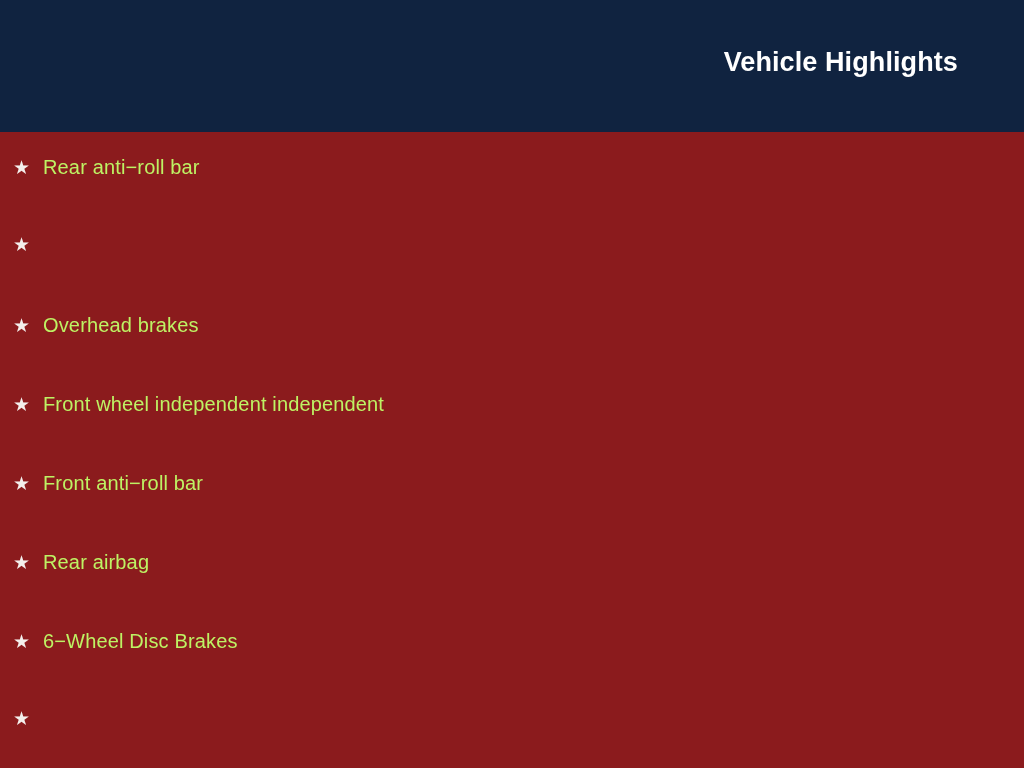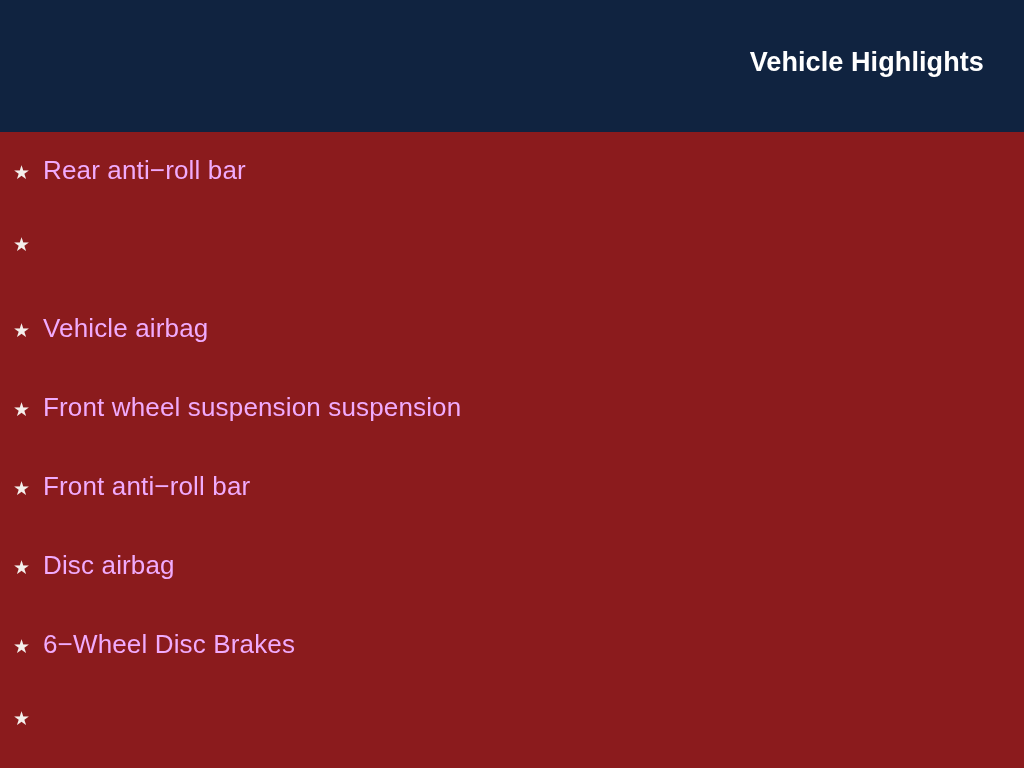--- a/index.html
+++ b/index.html
@@ -26,21 +26,21 @@
 
   
   #header-band {
     flex: 0 0 132px;
     height: 132px;
     background: #102340;
     display: flex;
     align-items: center;
     justify-content: flex-end;
     box-sizing: border-box;
-    padding: 0 40px 6px 40px;
+    padding: 0 66px 6px 40px;
   }
 
   #page-title {
     color: #ffffff;
     font-size: 27px;
     font-weight: bold;
     letter-spacing: 0.1px;
     line-height: 1.1;
     white-space: nowrap;
   }
@@ -72,22 +72,22 @@
     flex: 0 0 auto;
     width: 30px;
     color: #f4efec;
     font-size: 19px;
     line-height: 1;
     text-align: left;
   }
 
   .highlight-label {
     flex: 0 0 auto;
-    color: #f0abfc;
-    font-size: 26px;
+    color: #bef264;
+    font-size: 20px;
     font-weight: 300;
     line-height: 1.15;
     letter-spacing: 0.15px;
   }
 </style>
 </head>
 <body>
 
 <div id="slide">
 
@@ -102,36 +102,36 @@
         <span class="bullet-star">★</span>
         <span class="highlight-label">Rear anti−roll bar</span>
       </li>
 
       <li class="highlight-item">
         <span class="bullet-star">★</span>
       </li>
 
       <li class="highlight-item">
         <span class="bullet-star">★</span>
-        <span class="highlight-label">Vehicle airbag</span>
+        <span class="highlight-label">Overhead brakes</span>
       </li>
 
       <li class="highlight-item">
         <span class="bullet-star">★</span>
-        <span class="highlight-label">Front wheel suspension suspension</span>
+        <span class="highlight-label">Front wheel independent independent</span>
       </li>
 
       <li class="highlight-item">
         <span class="bullet-star">★</span>
         <span class="highlight-label">Front anti−roll bar</span>
       </li>
 
       <li class="highlight-item">
         <span class="bullet-star">★</span>
-        <span class="highlight-label">Disc airbag</span>
+        <span class="highlight-label">Rear airbag</span>
       </li>
 
       <li class="highlight-item">
         <span class="bullet-star">★</span>
         <span class="highlight-label">6−Wheel Disc Brakes</span>
       </li>
 
       <li class="highlight-item">
         <span class="bullet-star">★</span>
       </li>

